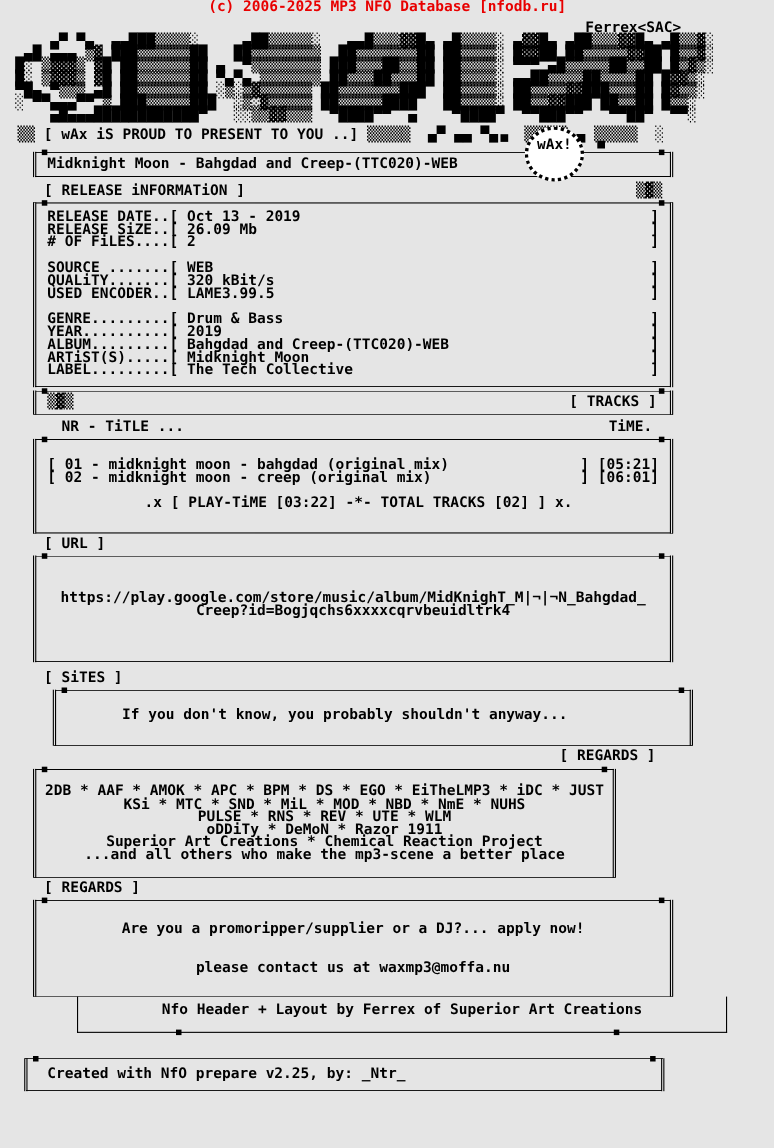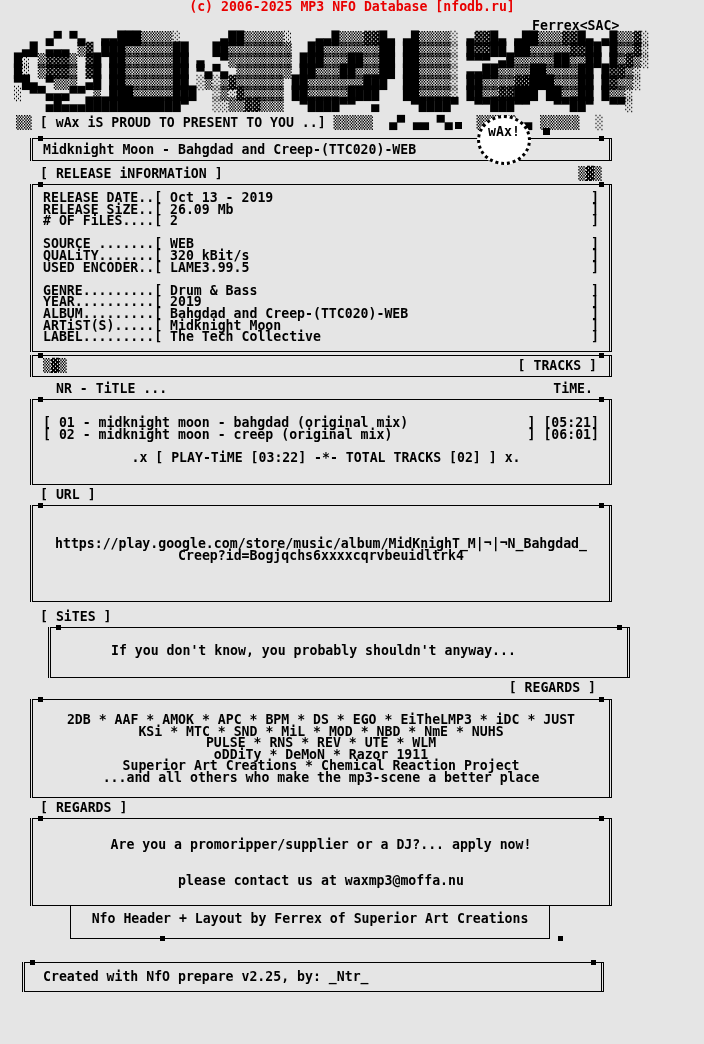--- a/index.html
+++ b/index.html
@@ -124,21 +124,21 @@
   </div>
 
   <div class="box" style="top:627px;left:30px;width:582px;height:51px;margin-left:18px;">
     <div style="padding:17px 0 0 60px;white-space:pre;">If you don't know, you probably shouldn't anyway...</div>
   </div>
 
   <div class="hd" style="top:682px;text-align:right;padding-right:16px;">
     <span>[ REGARDS ]</span>
   </div>
 
-  <div class="box" style="top:699px;left:30px;width:582px;height:99px;">
+  <div class="box" style="top:699px;left:30px;width:530px;height:99px;">
     <div style="padding-top:14px;">
       <div class="row center">2DB * AAF * AMOK * APC * BPM * DS * EGO * EiTheLMP3 * iDC * JUST</div>
       <div class="row center">KSi * MTC * SND * MiL * MOD * NBD * NmE * NUHS</div>
       <div class="row center">PULSE * RNS * REV * UTE * WLM</div>
       <div class="row center">oDDiTy * DeMoN * Razor 1911</div>
       <div class="row center">Superior Art Creations * Chemical Reaction Project</div>
       <div class="row center">...and all others who make the mp3-scene a better place</div>
     </div>
   </div>
 
@@ -147,21 +147,21 @@
   </div>
 
   <div class="box" style="top:818px;left:30px;width:582px;height:88px;">
     <div style="padding-top:20px;">
       <div class="row center">Are you a promoripper/supplier or a DJ?... apply now!</div>
       <div style="height:24px;"></div>
       <div class="row center">please contact us at waxmp3@moffa.nu</div>
     </div>
   </div>
 
-  <div class="abs thin" style="top:906px;left:70px;width:480px;height:33px;box-sizing:border-box;border-bottom:1px solid #000;">
+  <div class="abs thin" style="top:906px;left:70px;width:591px;height:33px;box-sizing:border-box;border-bottom:1px solid #000;">
     <div class="center" style="padding-top:7px;">Nfo Header + Layout by Ferrex of Superior Art Creations</div>
   </div>
   <i class="sq" style="left:160px;top:936px;width:5px;height:5px;"></i>
   <i class="sq" style="left:558px;top:936px;width:5px;height:5px;"></i>
 
   <div class="box" style="top:962px;left:22px;width:582px;height:30px;">
     <div style="padding:8px 0 0 18px;white-space:pre;">Created with NfO prepare v2.25, by: _Ntr_</div>
   </div>
 
 </div>

